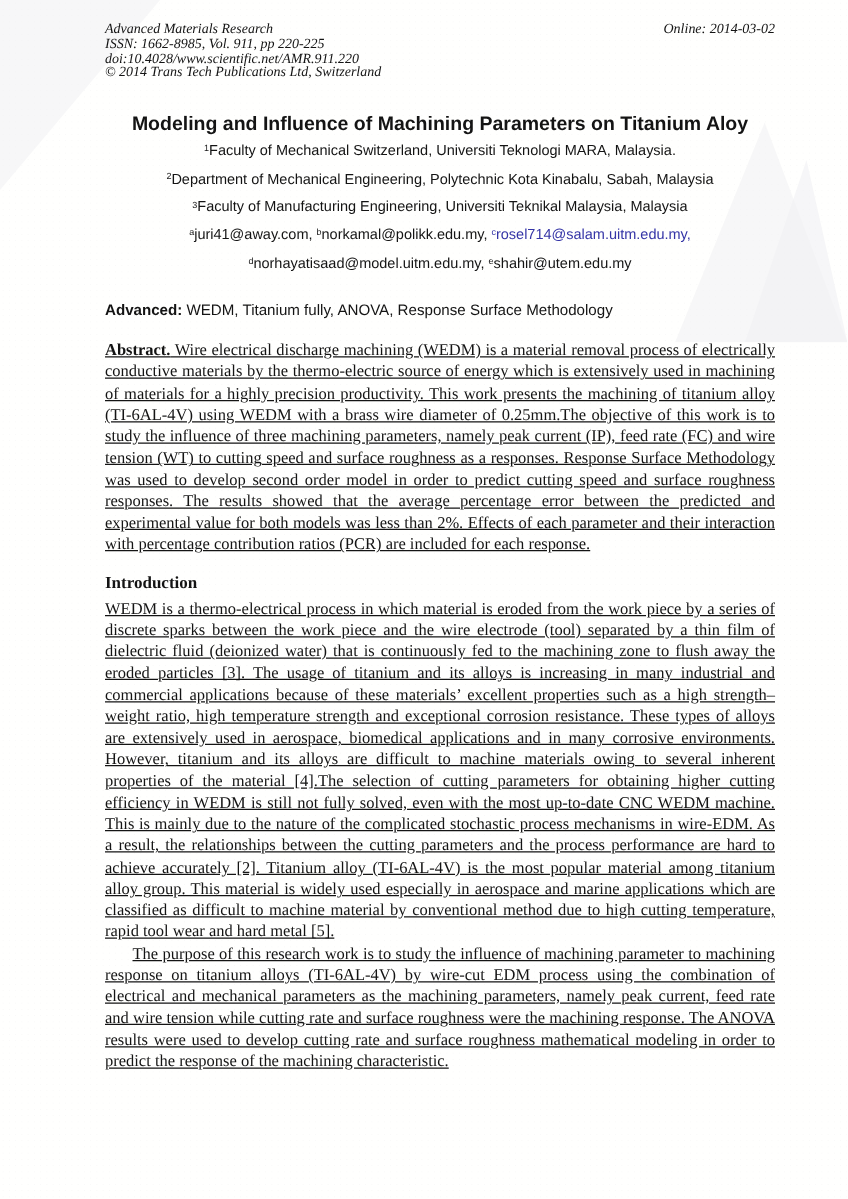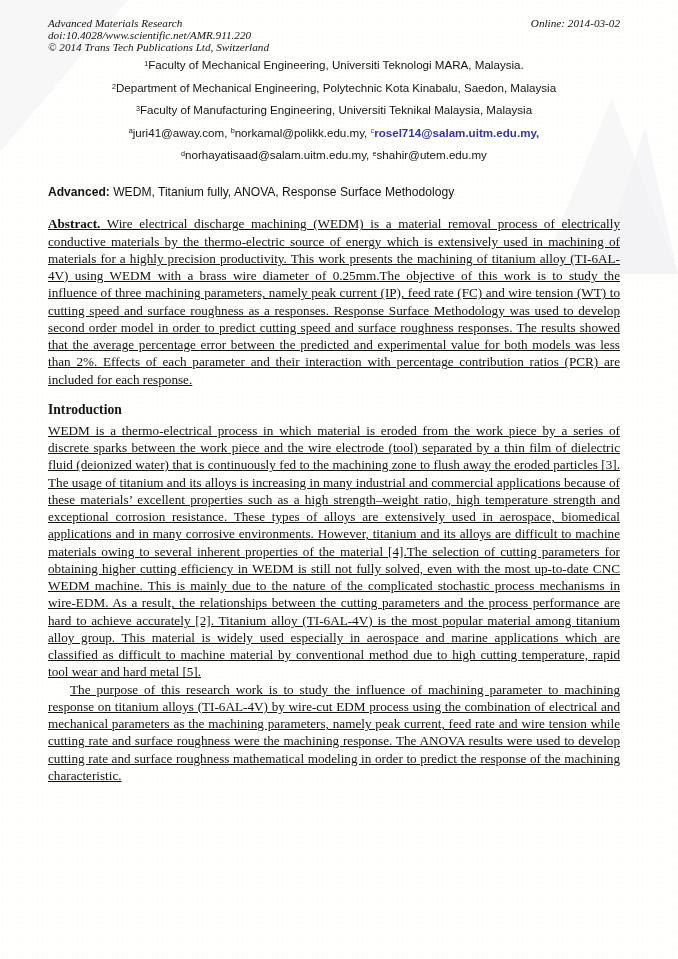--- a/index.html
+++ b/index.html
@@ -20,21 +20,21 @@
     background-size: 5px 5px;
     opacity: 0.38;
     pointer-events: none;
   }
   
   .tri { position: absolute; background: #f1f1f4; opacity: 0.6; pointer-events: none; }
   .tri-tl { left: 0; top: 0; width: 128px; height: 152px; clip-path: polygon(0 0, 100% 0, 0 100%); }
   .tri-tr1 { left: 540px; top: 98px; width: 138px; height: 176px; clip-path: polygon(52% 0, 100% 100%, 0 100%); }
   .tri-tr2 { left: 596px; top: 128px; width: 82px; height: 146px; clip-path: polygon(60% 0, 100% 100%, 0 100%); background:#f0f0f3; }
 
-  .content { position: relative; padding: 18px 58px 0 48px; }
+  .content { position: relative; padding: 18px 58px 0 84px; }
 
   .jheader { display: flex; justify-content: space-between; align-items: flex-start; }
   .jheader .jh-left div,
   .jheader .jh-right {
     font-style: italic;
     font-size: 11.2px;
     line-height: 11.8px;
     white-space: nowrap;
   }
 
@@ -100,34 +100,36 @@
 <div class="page">
   <div class="tri tri-tl"></div>
   <div class="tri tri-tr1"></div>
   <div class="tri tri-tr2"></div>
 
   <div class="content">
 
     <div class="jheader">
       <div class="jh-left">
         <div>Advanced Materials Research</div>
+        <div>ISSN: 1662-8985, Vol. 911, pp 220-225</div>
         <div>doi:10.4028/www.scientific.net/AMR.911.220</div>
         <div>© 2014 Trans Tech Publications Ltd, Switzerland</div>
       </div>
       <div class="jh-right">Online: 2014-03-02</div>
     </div>
 
+    <h1 class="title">Modeling and Influence of Machining Parameters on Titanium Aloy</h1>
 
 
     <div class="affil-block">
-      <div class="affil"><sup>1</sup><span>Faculty of Mechanical Engineering, Universiti Teknologi MARA, Malaysia.</span></div>
-      <div class="affil"><sup>2</sup><span>Department of Mechanical Engineering, Polytechnic Kota Kinabalu, Saedon, Malaysia</span></div>
+      <div class="affil"><sup>1</sup><span>Faculty of Mechanical Switzerland, Universiti Teknologi MARA, Malaysia.</span></div>
+      <div class="affil"><sup>2</sup><span>Department of Mechanical Engineering, Polytechnic Kota Kinabalu, Sabah, Malaysia</span></div>
       <div class="affil"><sup>3</sup><span>Faculty of Manufacturing Engineering, Universiti Teknikal Malaysia, Malaysia</span></div>
-      <div class="emails"><sup>a</sup><span>juri41@away.com, </span><sup>b</sup><span>norkamal@polikk.edu.my, </span><sup style="color: rgb(52, 52, 166);">c</sup><span style="color: rgb(52, 52, 166); font-weight: bold;">rosel714@salam.uitm.edu.my,</span></div>
-      <div class="emails"><sup>d</sup><span>norhayatisaad@salam.uitm.edu.my, </span><sup>e</sup><span>shahir@utem.edu.my</span></div>
+      <div class="emails"><sup>a</sup><span>juri41@away.com, </span><sup>b</sup><span>norkamal@polikk.edu.my, </span><sup style="color: rgb(52, 52, 166);">c</sup><span style="color: rgb(52, 52, 166);">rosel714@salam.uitm.edu.my,</span></div>
+      <div class="emails"><sup>d</sup><span>norhayatisaad@model.uitm.edu.my, </span><sup>e</sup><span>shahir@utem.edu.my</span></div>
     </div>
 
     <p class="keywords">
       <span class="kw-label">Advanced:</span><span> WEDM, Titanium fully, ANOVA, Response Surface Methodology</span>
     </p>
 
     <p class="abstract">
       <span class="abs-label">Abstract.</span><span> Wire electrical discharge machining (WEDM) is a material removal process of electrically conductive materials by the thermo-electric source of energy which is extensively used in machining of materials for a highly precision productivity. This work presents the machining of titanium alloy (TI-6AL-4V) using WEDM with a brass wire diameter of 0.25mm.The objective of this work is to study the influence of three machining parameters, namely peak current (IP), feed rate (FC) and wire tension (WT) to cutting speed and surface roughness as a responses. Response Surface Methodology was used to develop second order model in order to predict cutting speed and surface roughness responses. The results showed that the average percentage error between the predicted and experimental value for both models was less than 2%. Effects of each parameter and their interaction with percentage contribution ratios (PCR) are included for each response.</span>
     </p>
 

